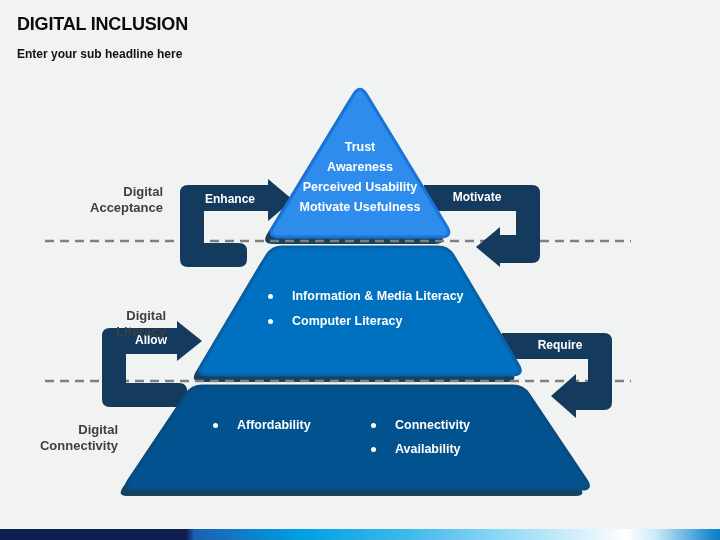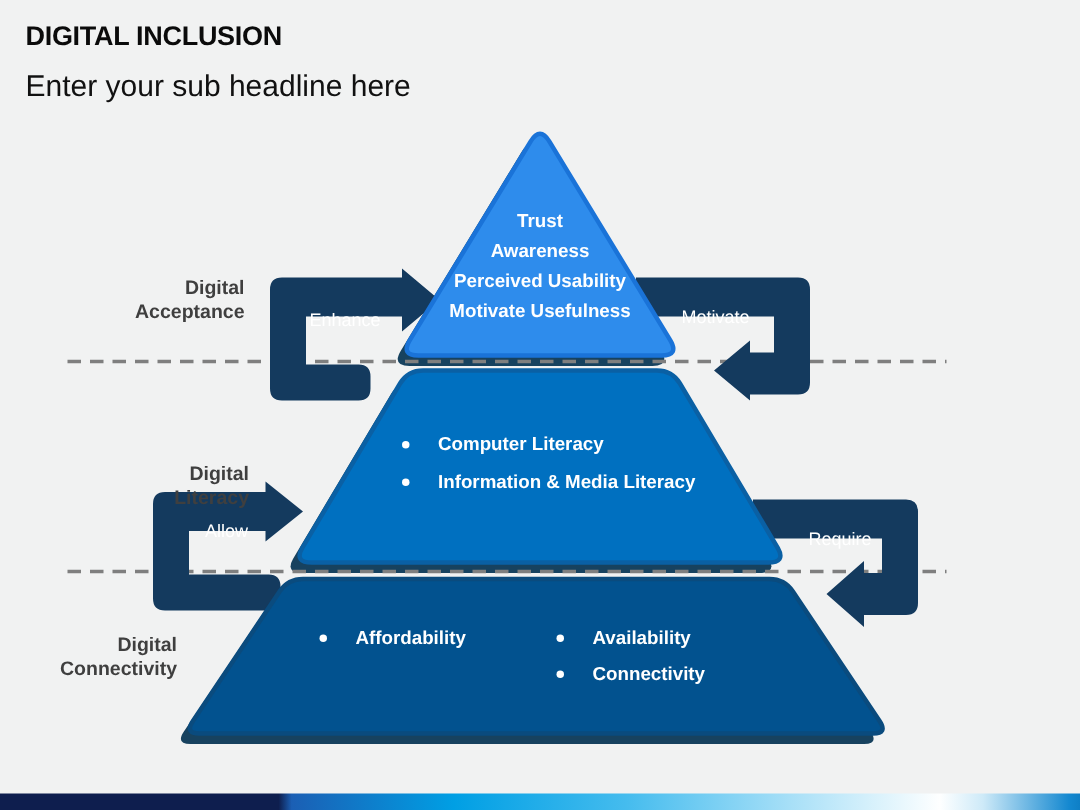--- a/index.html
+++ b/index.html
@@ -1,30 +1,30 @@
 <!DOCTYPE html>
 <html><head>
 <meta charset="utf-8">
 <style>
   html,body{margin:0;padding:0;}
   body{width:720px;height:540px;position:relative;overflow:hidden;
        background:#F1F2F2;font-family:"Liberation Sans", sans-serif;}
   .abs{position:absolute;}
   .slide-title{left:17px;top:14px;font-size:18px;font-weight:bold;color:#0b0b0b;letter-spacing:-0.2px;}
-  .slide-subtitle{left:17px;top:47px;font-size:20px;font-weight:400;color:#111;}
+  .slide-subtitle{left:17px;top:47px;font-size:12px;font-weight:700;color:#111;}
   svg.diagram{position:absolute;left:0;top:0;width:720px;height:540px;}
   .tier-text{color:#fff;font-weight:bold;}
   .tri-items{left:260px;top:137px;width:200px;text-align:center;font-size:12.5px;line-height:20px;}
   .bullet-list{display:flex;flex-direction:column;gap:5px;}
   .bullet-row{display:flex;align-items:center;height:20px;font-size:12.5px;}
   .dot{width:5px;height:5px;border-radius:50%;background:#fff;margin-right:19px;flex:none;}
   .lit-list{left:268px;top:286px;}
   .acc-col1{left:213px;top:415px;gap:4px;}
   .acc-col2{left:371px;top:415px;gap:4px;}
-  .arrow-label{width:100px;height:18px;text-align:center;color:#fff;font-size:12px;font-weight:normal;line-height:18px;margin-top:14px;}
+  .arrow-label{width:100px;height:18px;text-align:center;color:#fff;font-size:12px;font-weight:bold;line-height:18px;}
   .side-label{width:90px;text-align:right;color:#3F3F3F;font-weight:bold;font-size:13px;line-height:16px;}
   .lbl-acceptance{left:73px;top:184px;}
   .lbl-literacy{left:76px;top:280px;margin-top:28px;}
   .lbl-accessibility{left:28px;top:422px;}
   .lbl-enhance{left:180px;top:190px;}
   .lbl-motivate{left:427px;top:188px;}
   .lbl-allow{left:101px;top:331px;}
   .lbl-require{left:510px;top:336px;}
   .bottom-bar{left:0;bottom:0;width:720px;height:11px;
     background:linear-gradient(90deg,#0E1E4E 0%,#0E1E4E 25.8%,#1B5FB4 27%,#009FE4 42%,#45BCEE 58%,#A6DFF7 73%,#FEFFFF 87%,#CEEAF8 91%,#1488D0 99%,#0E7FC6 100%);}
@@ -61,42 +61,42 @@
 <div class="abs tri-items tier-text">
   <div>Trust</div>
   <div>Awareness</div>
   <div>Perceived Usability</div>
   <div>Motivate Usefulness</div>
 </div>
 
 <div class="abs bullet-list lit-list tier-text">
   <div class="bullet-row">
     <span class="dot"></span>
-    <span>Computer Literacy</span>
+    <span>Information &amp; Media Literacy</span>
   </div>
   <div class="bullet-row">
     <span class="dot"></span>
-    <span>Information &amp; Media Literacy</span>
+    <span>Computer Literacy</span>
   </div>
 </div>
 
 <div class="abs bullet-list acc-col1 tier-text">
   <div class="bullet-row">
     <span class="dot"></span>
     <span>Affordability</span>
   </div>
 </div>
 <div class="abs bullet-list acc-col2 tier-text">
   <div class="bullet-row">
     <span class="dot"></span>
-    <span>Availability</span>
+    <span>Connectivity</span>
   </div>
   <div class="bullet-row">
     <span class="dot"></span>
-    <span>Connectivity</span>
+    <span>Availability</span>
   </div>
 </div>
 
 <div class="abs arrow-label lbl-enhance">Enhance</div>
 <div class="abs arrow-label lbl-motivate">Motivate</div>
 <div class="abs arrow-label lbl-allow">Allow</div>
 <div class="abs arrow-label lbl-require">Require</div>
 
 <div class="abs side-label lbl-acceptance">Digital Acceptance</div>
 <div class="abs side-label lbl-literacy">Digital Literacy</div>

